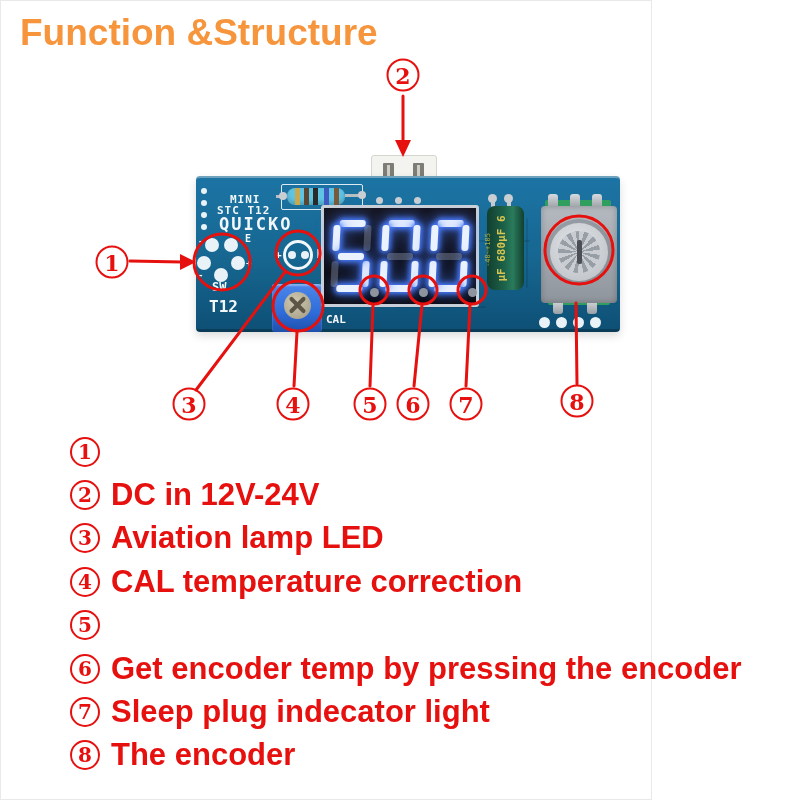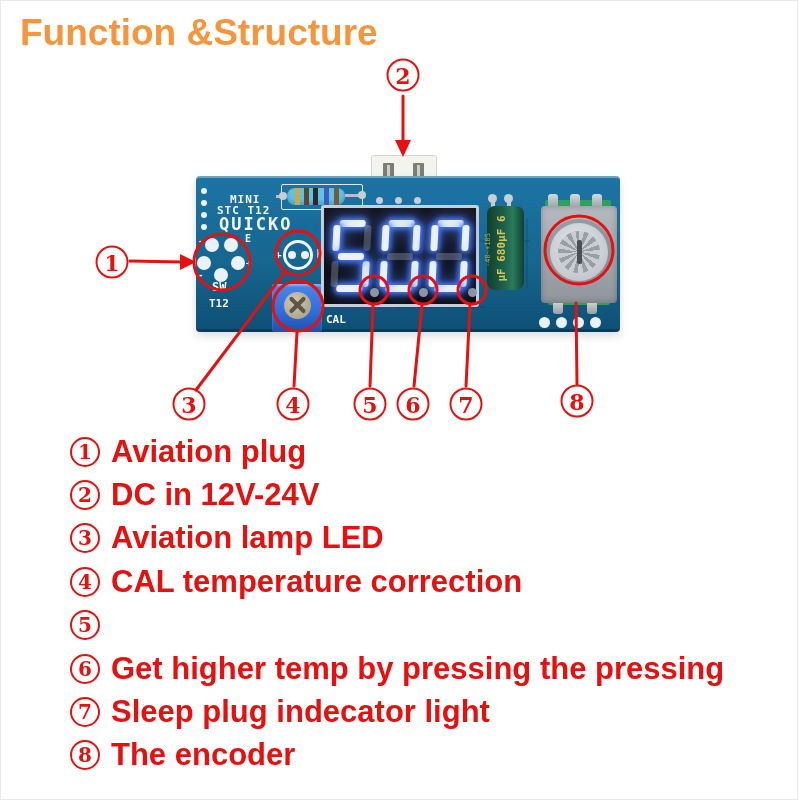--- a/index.html
+++ b/index.html
@@ -4,21 +4,21 @@
 <style>
   :root{
     --red:#E6100E; --orange:#F7953D; --pcb-light:#1C74A4; --pcb-dark:#0E5076;
     --silk:#F2F7FA; --digit-core:#EAF1FF; --digit-glow:#4A7DFF;
     --digit-off:rgba(190,200,215,0.30); --trimmer-blue:#2E6CD9;
     --cap-green:#1C6148; --cap-yellow:#D9C550; --resistor-blue:#5FC4E4;
   }
   *{margin:0;padding:0;box-sizing:border-box}
   html,body{width:800px;height:800px;background:#fff;overflow:hidden;
     font-family:"Liberation Sans",sans-serif;}
-  .stage{position:relative;width:798px;height:800px;background:#fff;
+  .stage{position:relative;width:652px;height:800px;background:#fff;
     box-shadow:inset 0 0 0 1px #e9e9e9;}
 
   
   .title{position:absolute;left:20px;top:12px;font-size:37px;font-weight:bold;
     color:var(--orange);letter-spacing:0px;}
 
   
   .dcconn{position:absolute;left:371px;top:155px;width:66px;height:28px;
     background:#f3f3f0;border:1px solid #d6d6d0;border-radius:3px 3px 0 0;}
   .dcslot{position:absolute;top:7px;width:11px;height:19px;background:#7d7d76;border-radius:1px;}
@@ -142,21 +142,21 @@
 
     <div class="pad" style="left:9px;top:60px;width:14px;height:14px"></div>
     <div class="pad" style="left:28px;top:60px;width:14px;height:14px"></div>
     <div class="pad" style="left:1px;top:78px;width:14px;height:14px"></div>
     <div class="pad" style="left:35px;top:78px;width:14px;height:14px"></div>
     <div class="pad" style="left:18px;top:90px;width:14px;height:14px"></div>
     <span class="silk" style="left:2px;top:58px;font-size:9px">-</span>
     <span class="silk" style="left:50px;top:80px;font-size:9px">+</span>
     <span class="silk" style="left:2px;top:92px;font-size:9px">-</span>
     <span class="silk" style="left:16px;top:102px;font-size:12px">SW</span>
-    <span class="silk" style="left:13px;top:119px;font-size:11px">T12</span>
+    <span class="silk" style="left:13px;top:119px;font-size:16px">T12</span>
 
     <div class="res-outline"></div>
     <div class="lead" style="left:80px;top:17px;width:10px"></div>
     <div class="lead" style="left:149px;top:16px;width:16px"></div>
     <div class="gpad" style="left:83px;top:14px;width:8px;height:8px"></div>
     <div class="gpad" style="left:162px;top:13px;width:8px;height:8px"></div>
     <div class="resistor">
       <div class="band" style="left:8px;background:#C9A94D"></div>
       <div class="band" style="left:17px;background:#5B4632"></div>
       <div class="band" style="left:26px;background:#2A2A2A"></div>
@@ -275,40 +275,39 @@
   <div class="badge" style="left:189px;top:404px">3</div>
   <div class="badge" style="left:293px;top:404px">4</div>
   <div class="badge" style="left:370px;top:404px">5</div>
   <div class="badge" style="left:413px;top:404px">6</div>
   <div class="badge" style="left:466px;top:404px">7</div>
   <div class="badge" style="left:577px;top:401px">8</div>
 
   <ul class="legend">
     <li class="legend-row">
       <span class="lmark">1</span>
-      <span class="ltext">Aviation plug</span>
     </li>
     <li class="legend-row">
       <span class="lmark">2</span>
       <span class="ltext">DC in 12V-24V</span>
     </li>
     <li class="legend-row">
       <span class="lmark">3</span>
       <span class="ltext">Aviation lamp LED</span>
     </li>
     <li class="legend-row">
       <span class="lmark">4</span>
       <span class="ltext">CAL temperature correction</span>
     </li>
     <li class="legend-row">
       <span class="lmark">5</span>
     </li>
     <li class="legend-row">
       <span class="lmark">6</span>
-      <span class="ltext">Get higher temp by pressing the pressing</span>
+      <span class="ltext">Get encoder temp by pressing the encoder</span>
     </li>
     <li class="legend-row">
       <span class="lmark">7</span>
       <span class="ltext">Sleep plug indecator light</span>
     </li>
     <li class="legend-row">
       <span class="lmark">8</span>
       <span class="ltext">The encoder</span>
     </li>
   </ul>

